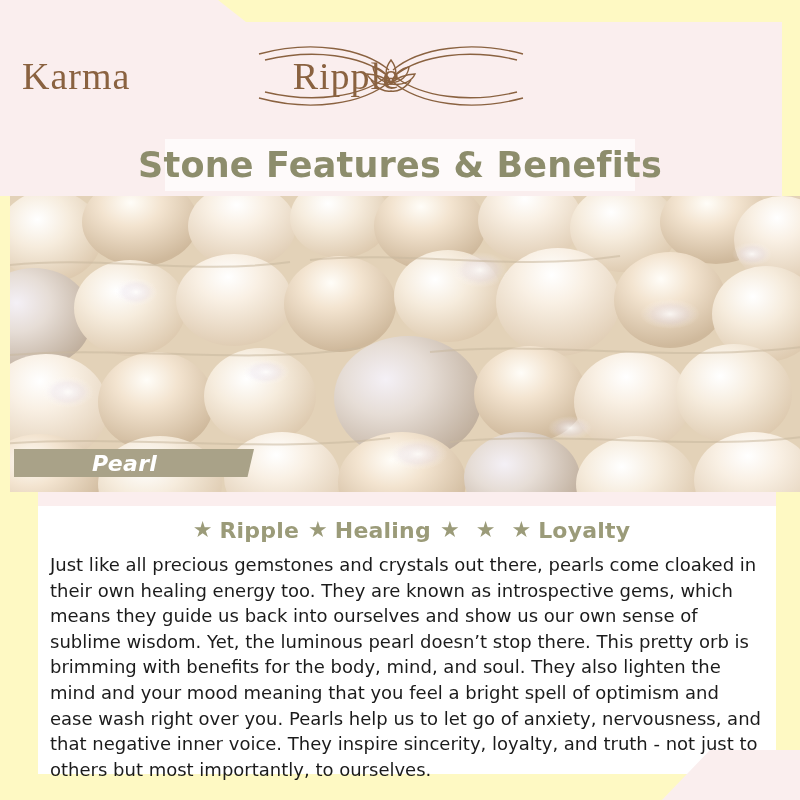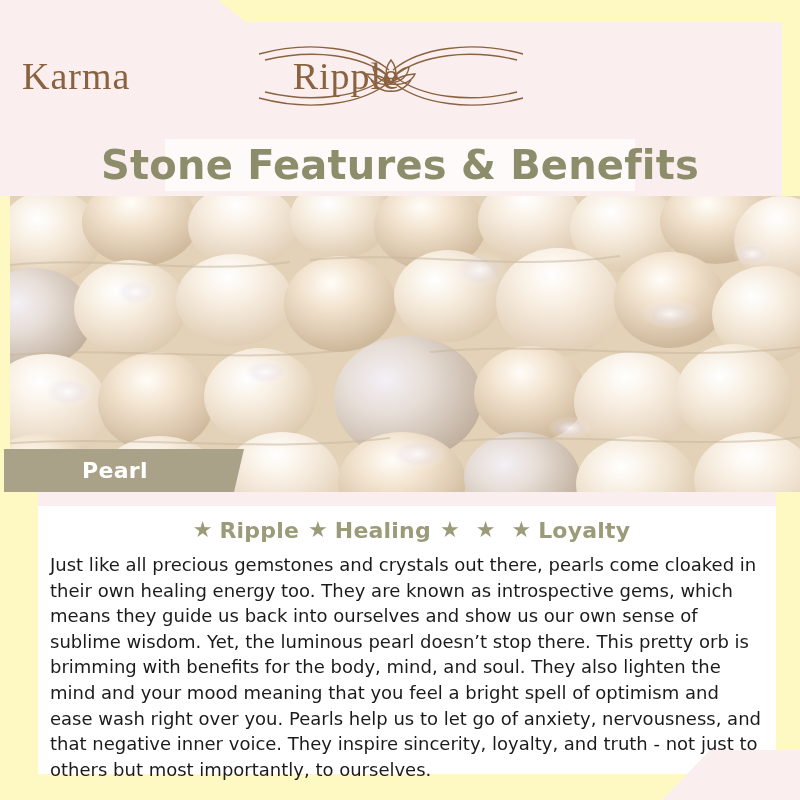--- a/index.html
+++ b/index.html
@@ -34,35 +34,35 @@
   .logo-text .lw.left{margin-left:22px;}
   .logo-text .lw.right{margin-right:20px;}
   
   .plaque{
     position:absolute;left:165px;top:139px;width:470px;height:52px;
     background:rgba(255,255,255,0.72);
     display:flex;align-items:center;justify-content:center;
   }
   .plaque-title{
     font-family:"DejaVu Sans",sans-serif;
-    font-weight:bold;font-size:40px;color:#8d8d6c;
+    font-weight:bold;font-size:35px;color:#8d8d6c;
     letter-spacing:0.2px;white-space:nowrap;
   }
   
   .photo{
     position:absolute;left:10px;top:196px;width:790px;height:296px;
     overflow:hidden;background:#e6d9c4;
   }
   .photo svg{display:block;width:790px;height:296px;}
   
   .namebar{
-    position:absolute;left:4px;top:449px;width:240px;height:43px;
+    position:absolute;left:14px;top:449px;width:240px;height:28px;
     background:#a9a288;
     clip-path:polygon(0 0, 240px 0, 230px 43px, 0 43px);
-    display:flex;align-items:center;
+    display:flex;align-items:center;font-style:italic;
   }
   .namebar-label{
     margin-left:78px;color:#ffffff;font-size:22px;font-weight:bold;
     font-family:"DejaVu Sans",sans-serif;letter-spacing:0.3px;
   }
   
   .pinkstrip{
     position:absolute;left:38px;top:492px;width:738px;height:14px;
     background:#fbeeee;
   }

